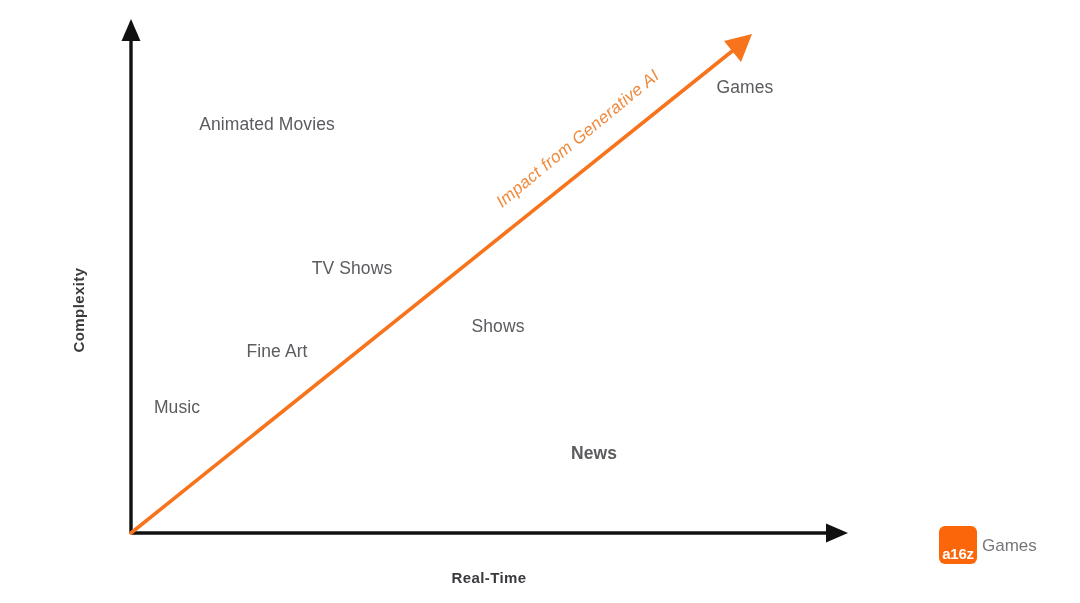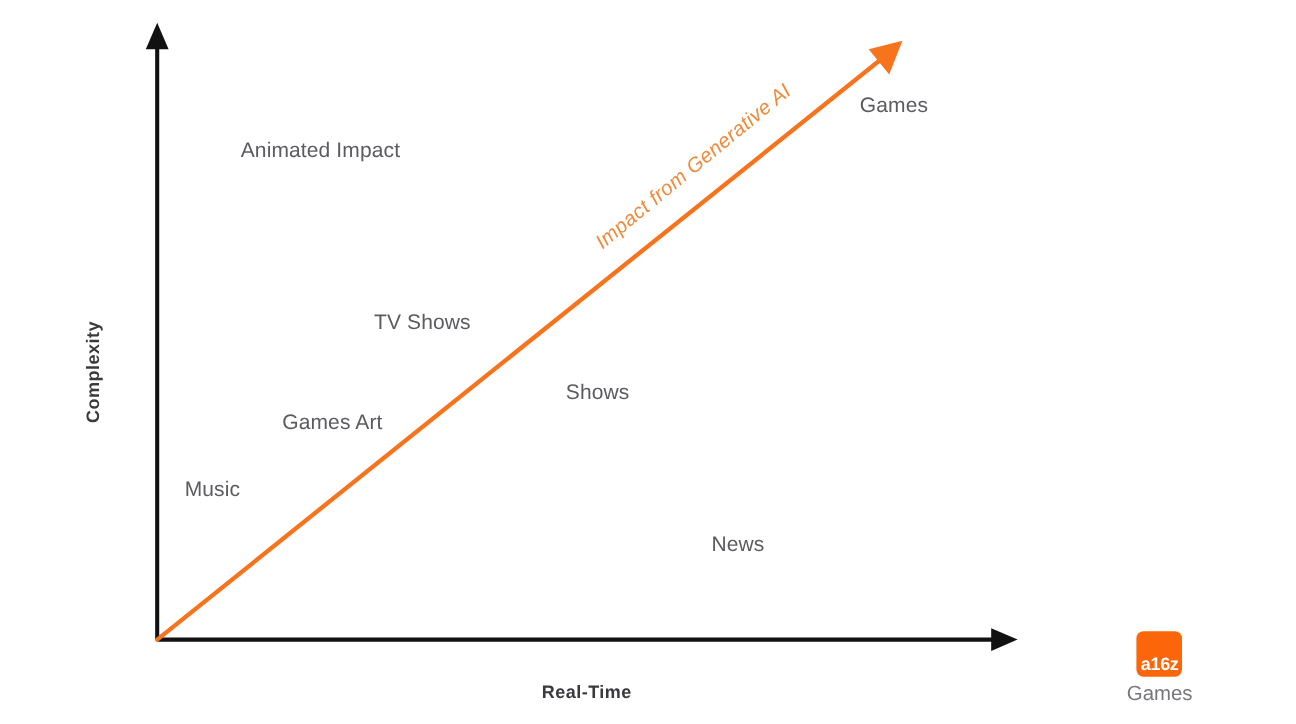--- a/index.html
+++ b/index.html
@@ -88,21 +88,20 @@
   }
 
   
   #brand-logo {
     position: absolute;
     left: 939px;
     top: 526px;
     display: flex;
     align-items: center;
     gap: 5px;
-    flex-direction: column;
   }
   #brand-mark {
     width: 38px;
     height: 38px;
     border-radius: 6px;
     background: #fb660b;
     display: flex;
     align-items: flex-end;
     justify-content: center;
     padding-bottom: 3px;
@@ -136,32 +135,32 @@
 
     <line x1="131" y1="533" x2="836" y2="533" stroke="#111111" stroke-width="3.4" stroke-linecap="butt"></line>
 
     <polygon points="848,533 826,523.5 826,542.5" fill="#111111"></polygon>
 
     <line x1="131" y1="533" x2="741" y2="44" stroke="#f7731c" stroke-width="3.6" stroke-linecap="round"></line>
 
     <polygon points="752,34 724,41 741,62" fill="#f7731c"></polygon>
   </svg>
 
-  <div class="point-label" style="left:267px; top:125px;">Animated Impact</div>
+  <div class="point-label" style="left:267px; top:125px;">Animated Movies</div>
 
 
   <div class="point-label" style="left:352px; top:269px;">TV Shows</div>
 
   <div class="point-label" style="left:498px; top:327px;">Shows</div>
 
-  <div class="point-label" style="left:277px; top:352px;">Games Art</div>
+  <div class="point-label" style="left:277px; top:352px;">Fine Art</div>
 
   <div class="point-label" style="left:177px; top:408px;">Music</div>
 
-  <div class="point-label" style="left:615px; top:454px;">News</div>
+  <div class="point-label" style="left:594px; top:454px;font-weight:bold;">News</div>
 
   <div class="point-label" style="left:745px; top:88px;">Games</div>
 
   <div id="trend-annotation">Impact from Generative AI</div>
 
   <div class="axis-title" id="x-axis-title">Real-Time</div>
 
   <div class="axis-title" id="y-axis-title">Complexity</div>
 
   <div id="brand-logo">

